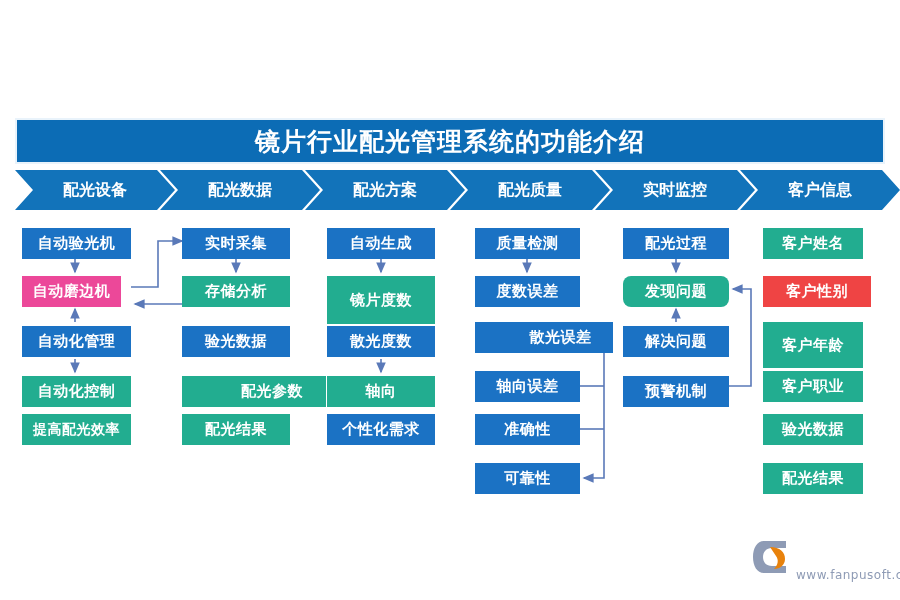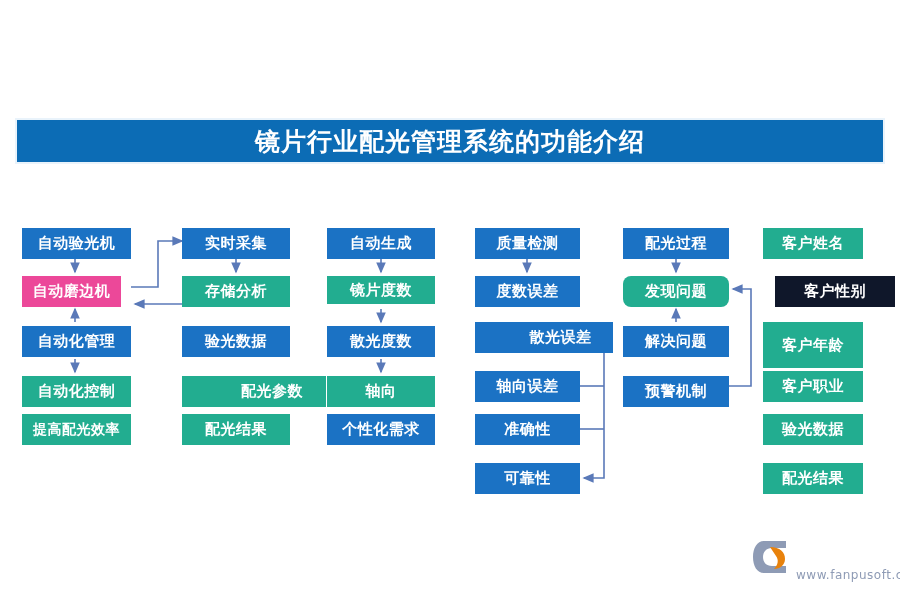--- a/index.html
+++ b/index.html
@@ -65,20 +65,40 @@
 </style>
 </head>
 <body>
 
 <div id="stage">
 
   <div class="banner">
     <div class="banner-title">镜片行业配光管理系统的功能介绍</div>
   </div>
 
+  <div class="chevrons">
+      <div class="chev first" style="left: 0px; width: 160px; background: rgb(18, 115, 186);">
+        <span>配光设备</span>
+      </div>
+      <div class="chev" style="left: 145px; width: 160px; background: rgb(18, 115, 186);">
+        <span>配光数据</span>
+      </div>
+      <div class="chev" style="left: 290px; width: 160px; background: rgb(18, 115, 186);">
+        <span>配光方案</span>
+      </div>
+      <div class="chev" style="left: 435px; width: 160px; background: rgb(18, 115, 186);">
+        <span>配光质量</span>
+      </div>
+      <div class="chev" style="left: 580px; width: 160px; background: rgb(18, 115, 186);">
+        <span>实时监控</span>
+      </div>
+      <div class="chev" style="left: 725px; width: 160px; background: rgb(18, 115, 186);">
+        <span>客户信息</span>
+      </div>
+    </div>
 
   <svg id="wires" viewBox="0 0 900 600">
     <defs>
       <marker id="arrH" markerWidth="7" markerHeight="7" refX="6" refY="3" orient="auto">
         <path d="M0,0 L7,3 L0,6 z" fill="#5a79b8"></path>
       </marker>
       <marker id="arrV" markerWidth="7" markerHeight="7" refX="6" refY="3" orient="auto">
         <path d="M0,0 L7,3 L0,6 z" fill="#5a79b8"></path>
       </marker>
     </defs>
@@ -139,21 +159,21 @@
       </div>
       <div class="node green" style="left: 182px; top: 376px; width: 108px; height: 31px; background: rgb(34, 173, 144); padding-left: 36px;">
         <span>配光参数</span>
       </div>
       <div class="node green" style="left: 182px; top: 414px; width: 108px; height: 31px; background: rgb(34, 173, 144);">
         <span>配光结果</span>
       </div>
       <div class="node blue" style="left: 327px; top: 228px; width: 108px; height: 31px; background: rgb(27, 114, 196);">
         <span>自动生成</span>
       </div>
-      <div class="node green" style="left: 327px; top: 276px; width: 108px; height: 28px; background: rgb(34, 173, 144);">
+      <div class="node green" style="left: 327px; top: 276px; width: 108px; height: 48px; background: rgb(34, 173, 144);">
         <span>镜片度数</span>
       </div>
       <div class="node blue" style="left: 327px; top: 326px; width: 108px; height: 31px; background: rgb(27, 114, 196);">
         <span>散光度数</span>
       </div>
       <div class="node green" style="left: 327px; top: 376px; width: 108px; height: 31px; background: rgb(34, 173, 144);">
         <span>轴向</span>
       </div>
       <div class="node blue" style="left: 327px; top: 414px; width: 108px; height: 31px; background: rgb(27, 114, 196);">
         <span>个性化需求</span>
@@ -184,21 +204,21 @@
       </div>
       <div class="node blue" style="left: 623px; top: 326px; width: 106px; height: 31px; background: rgb(27, 114, 196);">
         <span>解决问题</span>
       </div>
       <div class="node blue" style="left: 623px; top: 376px; width: 106px; height: 31px; background: rgb(27, 114, 196);">
         <span>预警机制</span>
       </div>
       <div class="node green" style="left: 763px; top: 228px; width: 100px; height: 31px; background: rgb(34, 173, 144);">
         <span>客户姓名</span>
       </div>
-      <div class="node green" style="left: 763px; top: 276px; width: 120px; height: 31px; background: #0f172a; margin-left: 12px;">
+      <div class="node green" style="left: 763px; top: 276px; width: 108px; height: 31px; background: #ef4444;">
         <span>客户性别</span>
       </div>
       <div class="node green" style="left: 763px; top: 322px; width: 100px; height: 46px; background: rgb(34, 173, 144);">
         <span>客户年龄</span>
       </div>
       <div class="node green" style="left: 763px; top: 371px; width: 100px; height: 31px; background: rgb(34, 173, 144);">
         <span>客户职业</span>
       </div>
       <div class="node green" style="left: 763px; top: 414px; width: 100px; height: 31px; background: rgb(34, 173, 144);">
         <span>验光数据</span>

